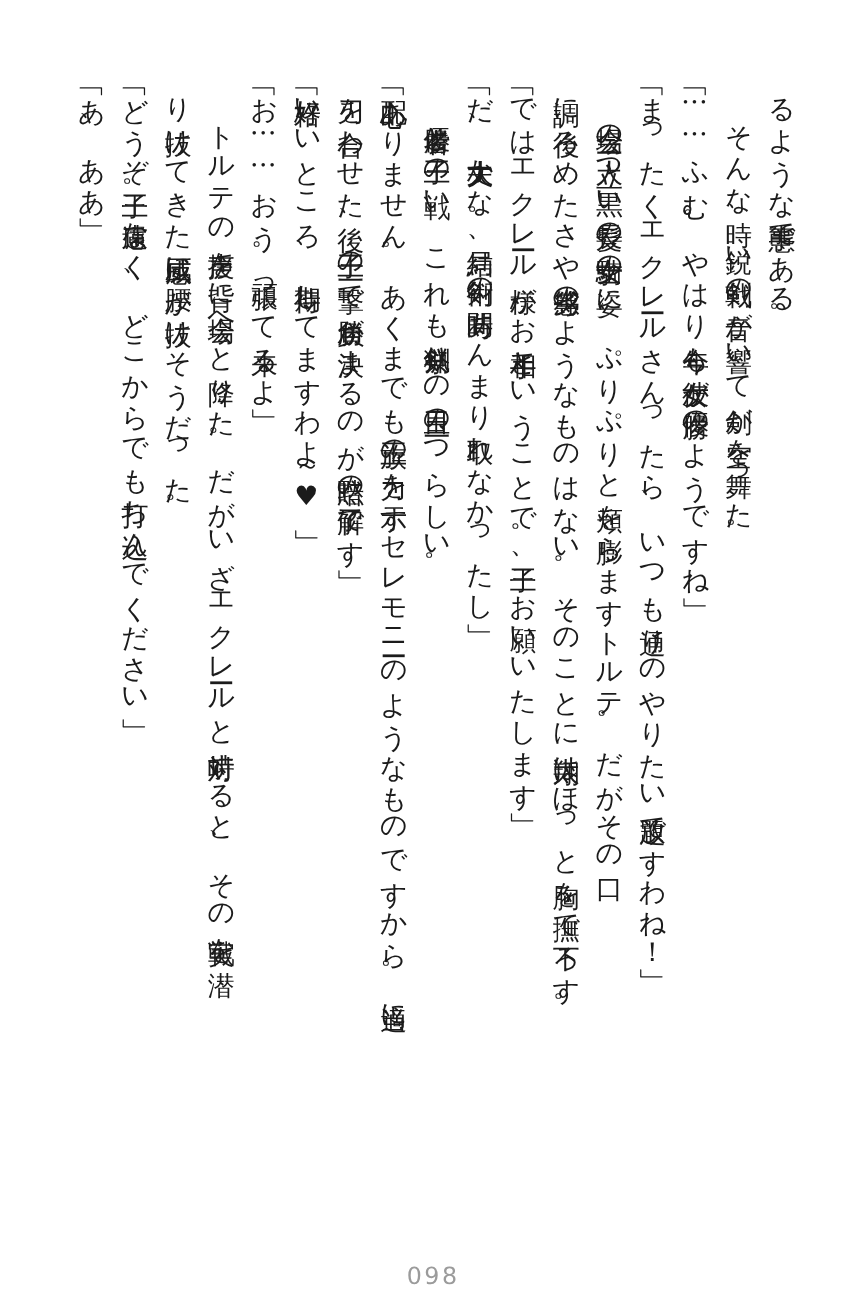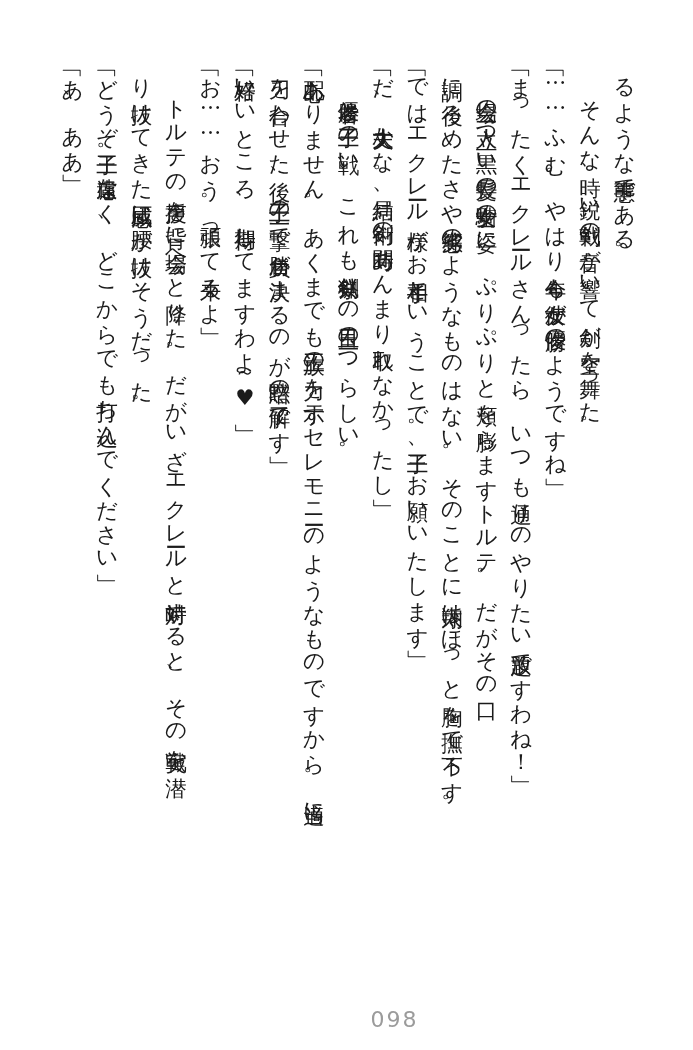--- a/index.html
+++ b/index.html
@@ -32,24 +32,23 @@
     height: 886px;
     overflow: visible;
   }
   .page-number {
     position: absolute;
     bottom: 18px;
     left: 50%;
     transform: translateX(-50%);
     writing-mode: horizontal-tb;
     font-family: "DejaVu Sans", "Liberation Sans", sans-serif;
-    font-size: 22px;
+    font-size: 19px;
     letter-spacing: 2px;
     color: #9b9b9b;
-    margin-left: 48px;
   }
 </style>
 </head>
 <body>
 
 <div class="page">
   <div class="text-block">
     <div class="tline">るような事態である。</div>
     <div class="tline">　そんな時、鋭い剣戟の音が響いて剣が空を舞った。</div>
     <div class="tline">「……ふむ。やはり今年も彼女が優勝のようですね」</div>

